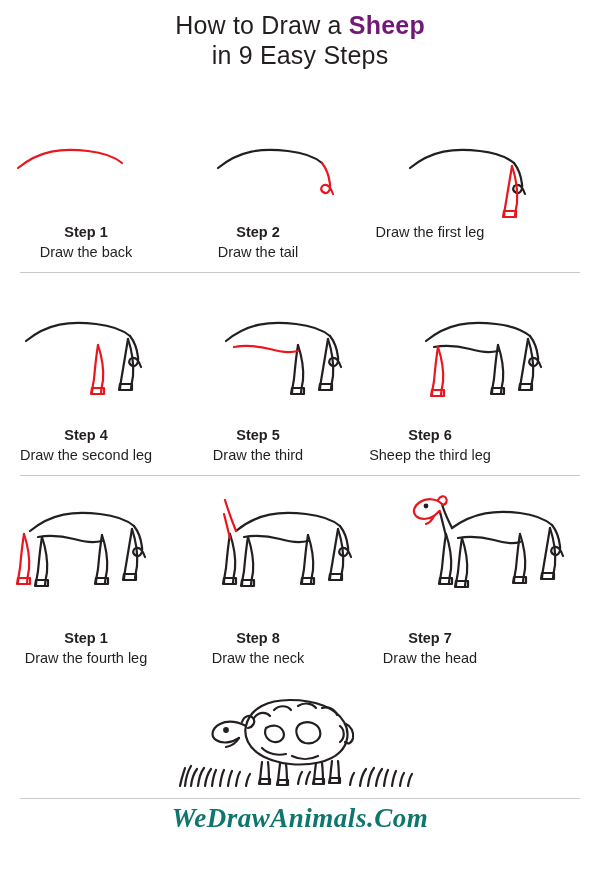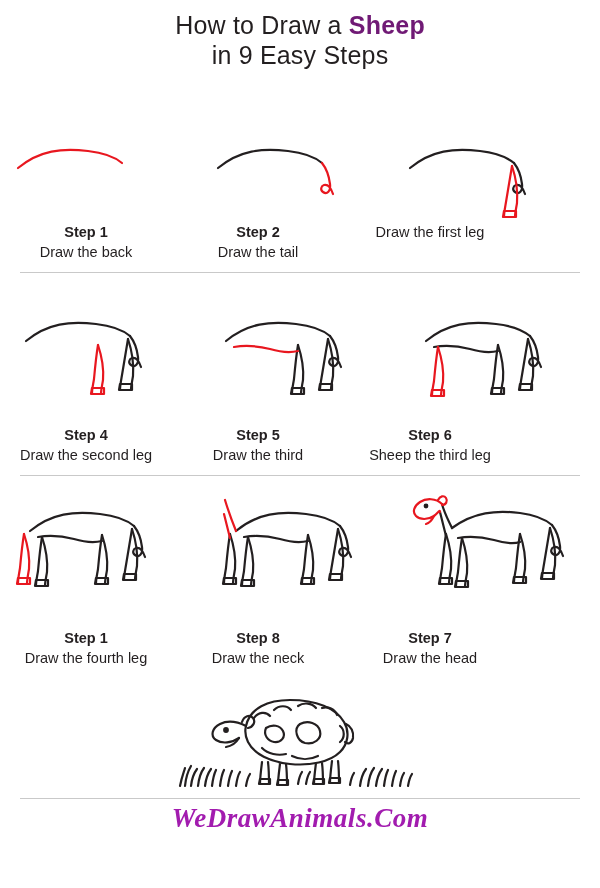--- a/index.html
+++ b/index.html
@@ -66,21 +66,21 @@
     width:600px;height:120px;position:relative;
   }
   .final-art svg{display:block;margin:0 auto;}
   .footer-rule{
     width:560px;margin:0 auto;border-top:1px solid #c9c9c9;height:0;
   }
   .watermark{
     text-align:center;
     font-size:27px;
     line-height:30px;
-    color:#a21caf;
+    color:#0f766e;
     font-family:"Liberation Serif", serif;
     font-style:italic;
     font-weight:700;
     padding-top:4px;
     letter-spacing:.5px;
   }
   .red{stroke:#e8171f;}
   .blk{stroke:#231f20;}
   .sline{fill:none;stroke-linecap:round;stroke-linejoin:round;stroke-width:2.2;}
 </style>

